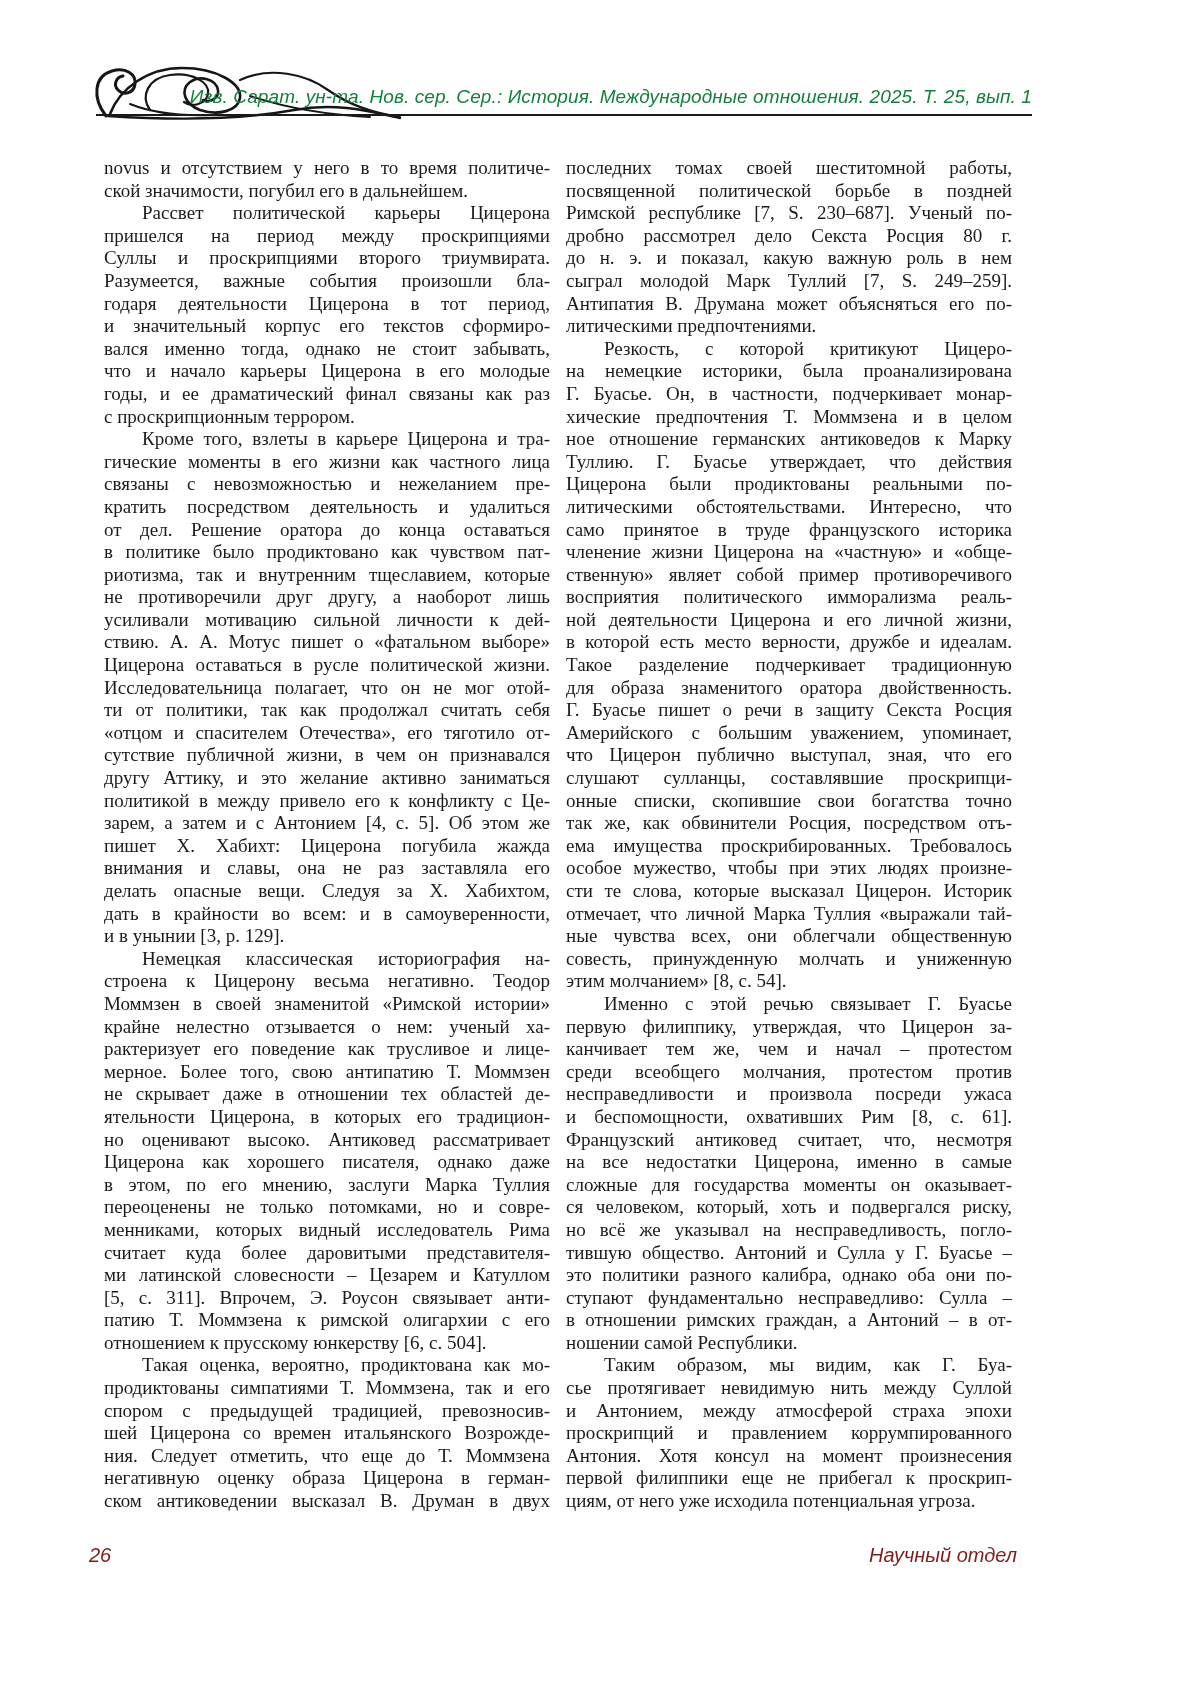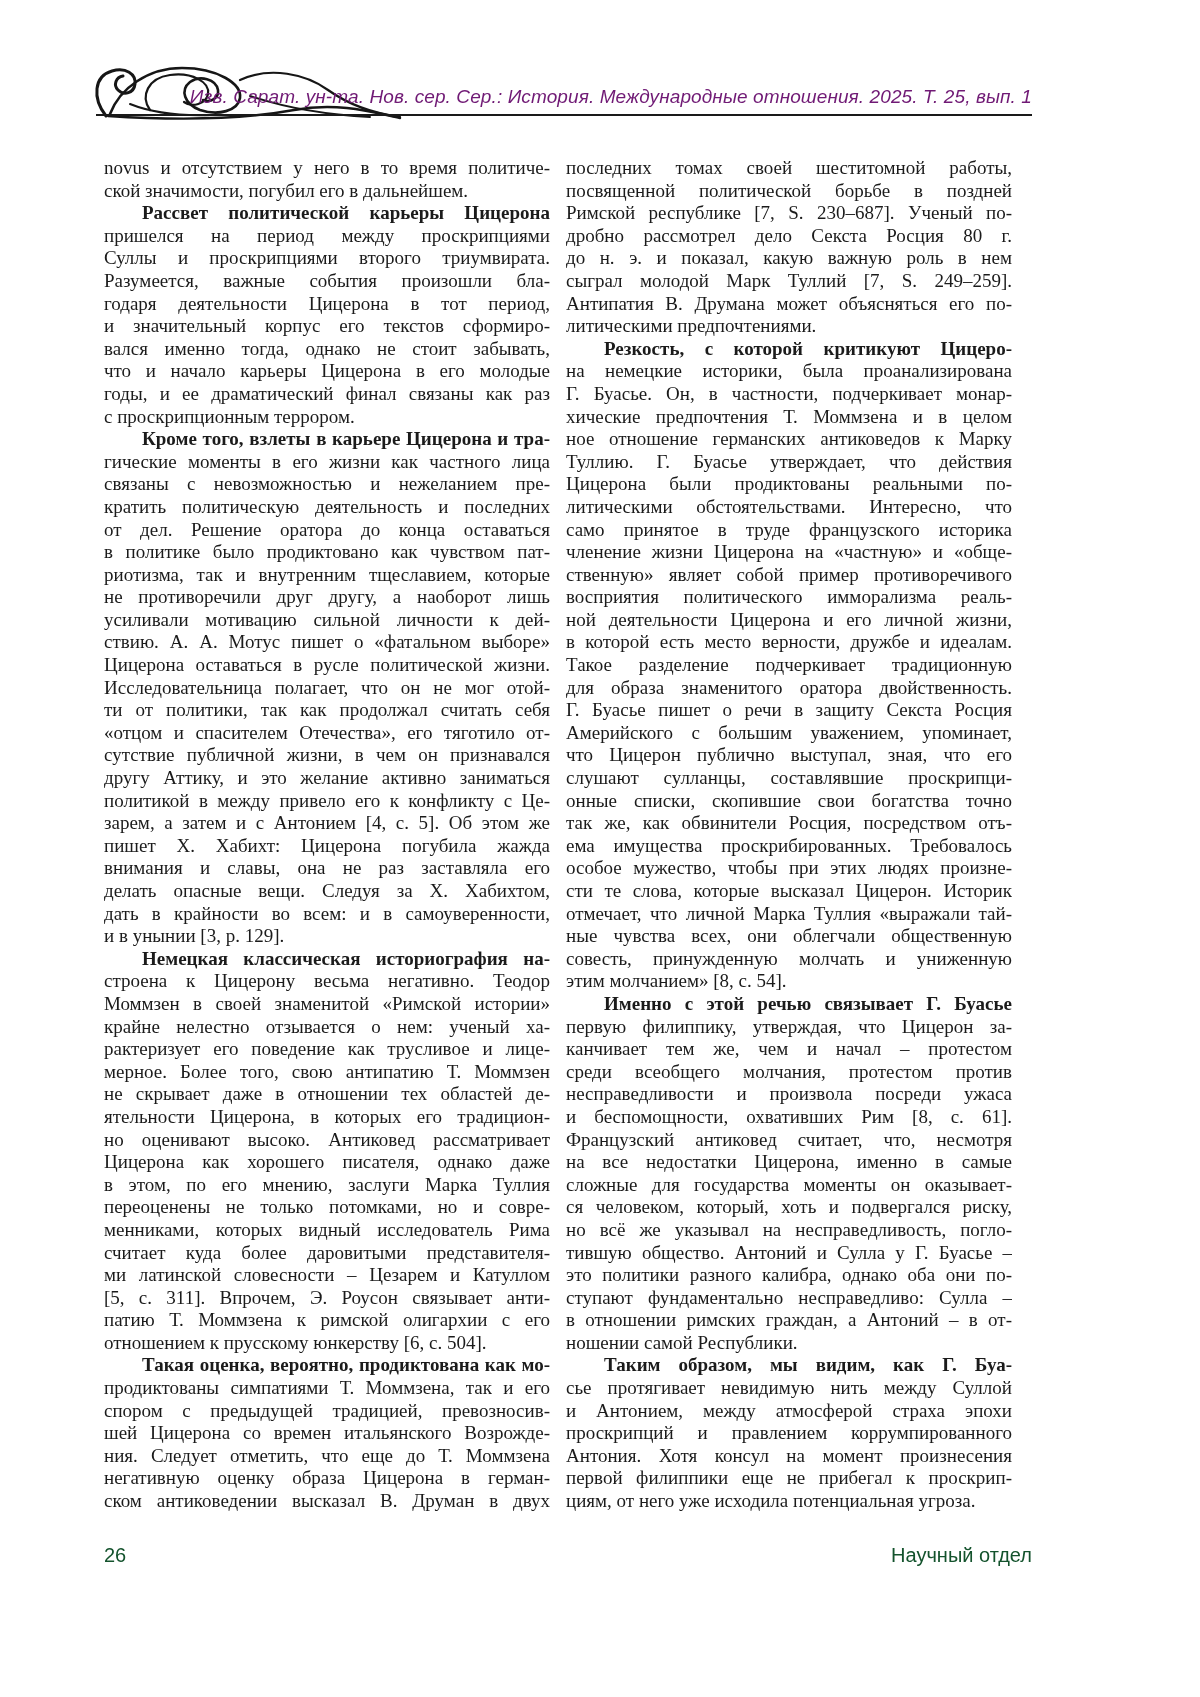--- a/index.html
+++ b/index.html
@@ -12,21 +12,21 @@
     font-family:"Liberation Serif","DejaVu Serif",serif;
     color:#1b1b1b;
   }
   .header-line{
     position:absolute;
     top:86px;right:168px;
     font-family:"Liberation Sans","DejaVu Sans",sans-serif;
     font-style:italic;
     font-size:19px;
     letter-spacing:.1px;
-    color:#701a75;
+    color:#15803d;
     white-space:nowrap;
   }
   .header-rule{
     position:absolute;
     left:96px;top:114px;
     width:936px;height:2px;
     background:#1a1a1a;
   }
   .ornament{
     position:absolute;
@@ -45,35 +45,36 @@
   }
   .para{margin:0;padding:0;}
   .line{
     height:22.6px;
     line-height:22.6px;
     overflow:hidden;
     text-align:justify;
     text-align-last:justify;
     -moz-text-align-last:justify;
   }
-  .line.first-indent{padding-left:38px;font-weight:bold;}
+  .line.first-indent{padding-left:38px;}
   .line.last{
     text-align-last:left;
     -moz-text-align-last:left;
   }
   .footer{
     position:absolute;
-    left:104px;top:1544px;
+    left:89px;top:1544px;
     width:928px;
     display:flex;
     justify-content:space-between;
     align-items:baseline;
     font-family:"Liberation Sans","DejaVu Sans",sans-serif;
+    font-style:italic;
     font-size:20px;
-    color:#14532d;
+    color:#7f1d1d;
   }
 </style>
 </head>
 <body>
 
 <div class="page">
 
   <svg class="ornament" width="312" height="62" viewBox="0 0 312 62" aria-hidden="true">
     <g fill="none" stroke="#161616" stroke-linecap="round">
       <path stroke-width="3" d="M16 56 C 2 38, 4 16, 22 11 C 36 7, 46 14, 45 24 C 44 33, 34 36, 28 30 C 23 25, 26 17, 33 16"></path>
@@ -104,21 +105,21 @@
           <div class="line">и значительный корпус его текстов сформиро-</div>
           <div class="line">вался именно тогда, однако не стоит забывать,</div>
           <div class="line">что и начало карьеры Цицерона в его молодые</div>
           <div class="line">годы, и ее драматический финал связаны как раз</div>
           <div class="line last">с проскрипционным террором.</div>
         </div>
         <div class="para">
           <div class="line first-indent">Кроме того, взлеты в карьере Цицерона и тра-</div>
           <div class="line">гические моменты в его жизни как частного лица</div>
           <div class="line">связаны с невозможностью и нежеланием пре-</div>
-          <div class="line">кратить политическую деятельность и последних</div>
+          <div class="line">кратить посредством деятельность и удалиться</div>
           <div class="line">от дел. Решение оратора до конца оставаться</div>
           <div class="line">в политике было продиктовано как чувством пат-</div>
           <div class="line">риотизма, так и внутренним тщеславием, которые</div>
           <div class="line">не противоречили друг другу, а наоборот лишь</div>
           <div class="line">усиливали мотивацию сильной личности к дей-</div>
           <div class="line">ствию. А. А. Мотус пишет о «фатальном выборе»</div>
           <div class="line">Цицерона оставаться в русле политической жизни.</div>
           <div class="line">Исследовательница полагает, что он не мог отой-</div>
           <div class="line">ти от политики, так как продолжал считать себя</div>
           <div class="line">«отцом и спасителем Отечества», его тяготило от-</div>

